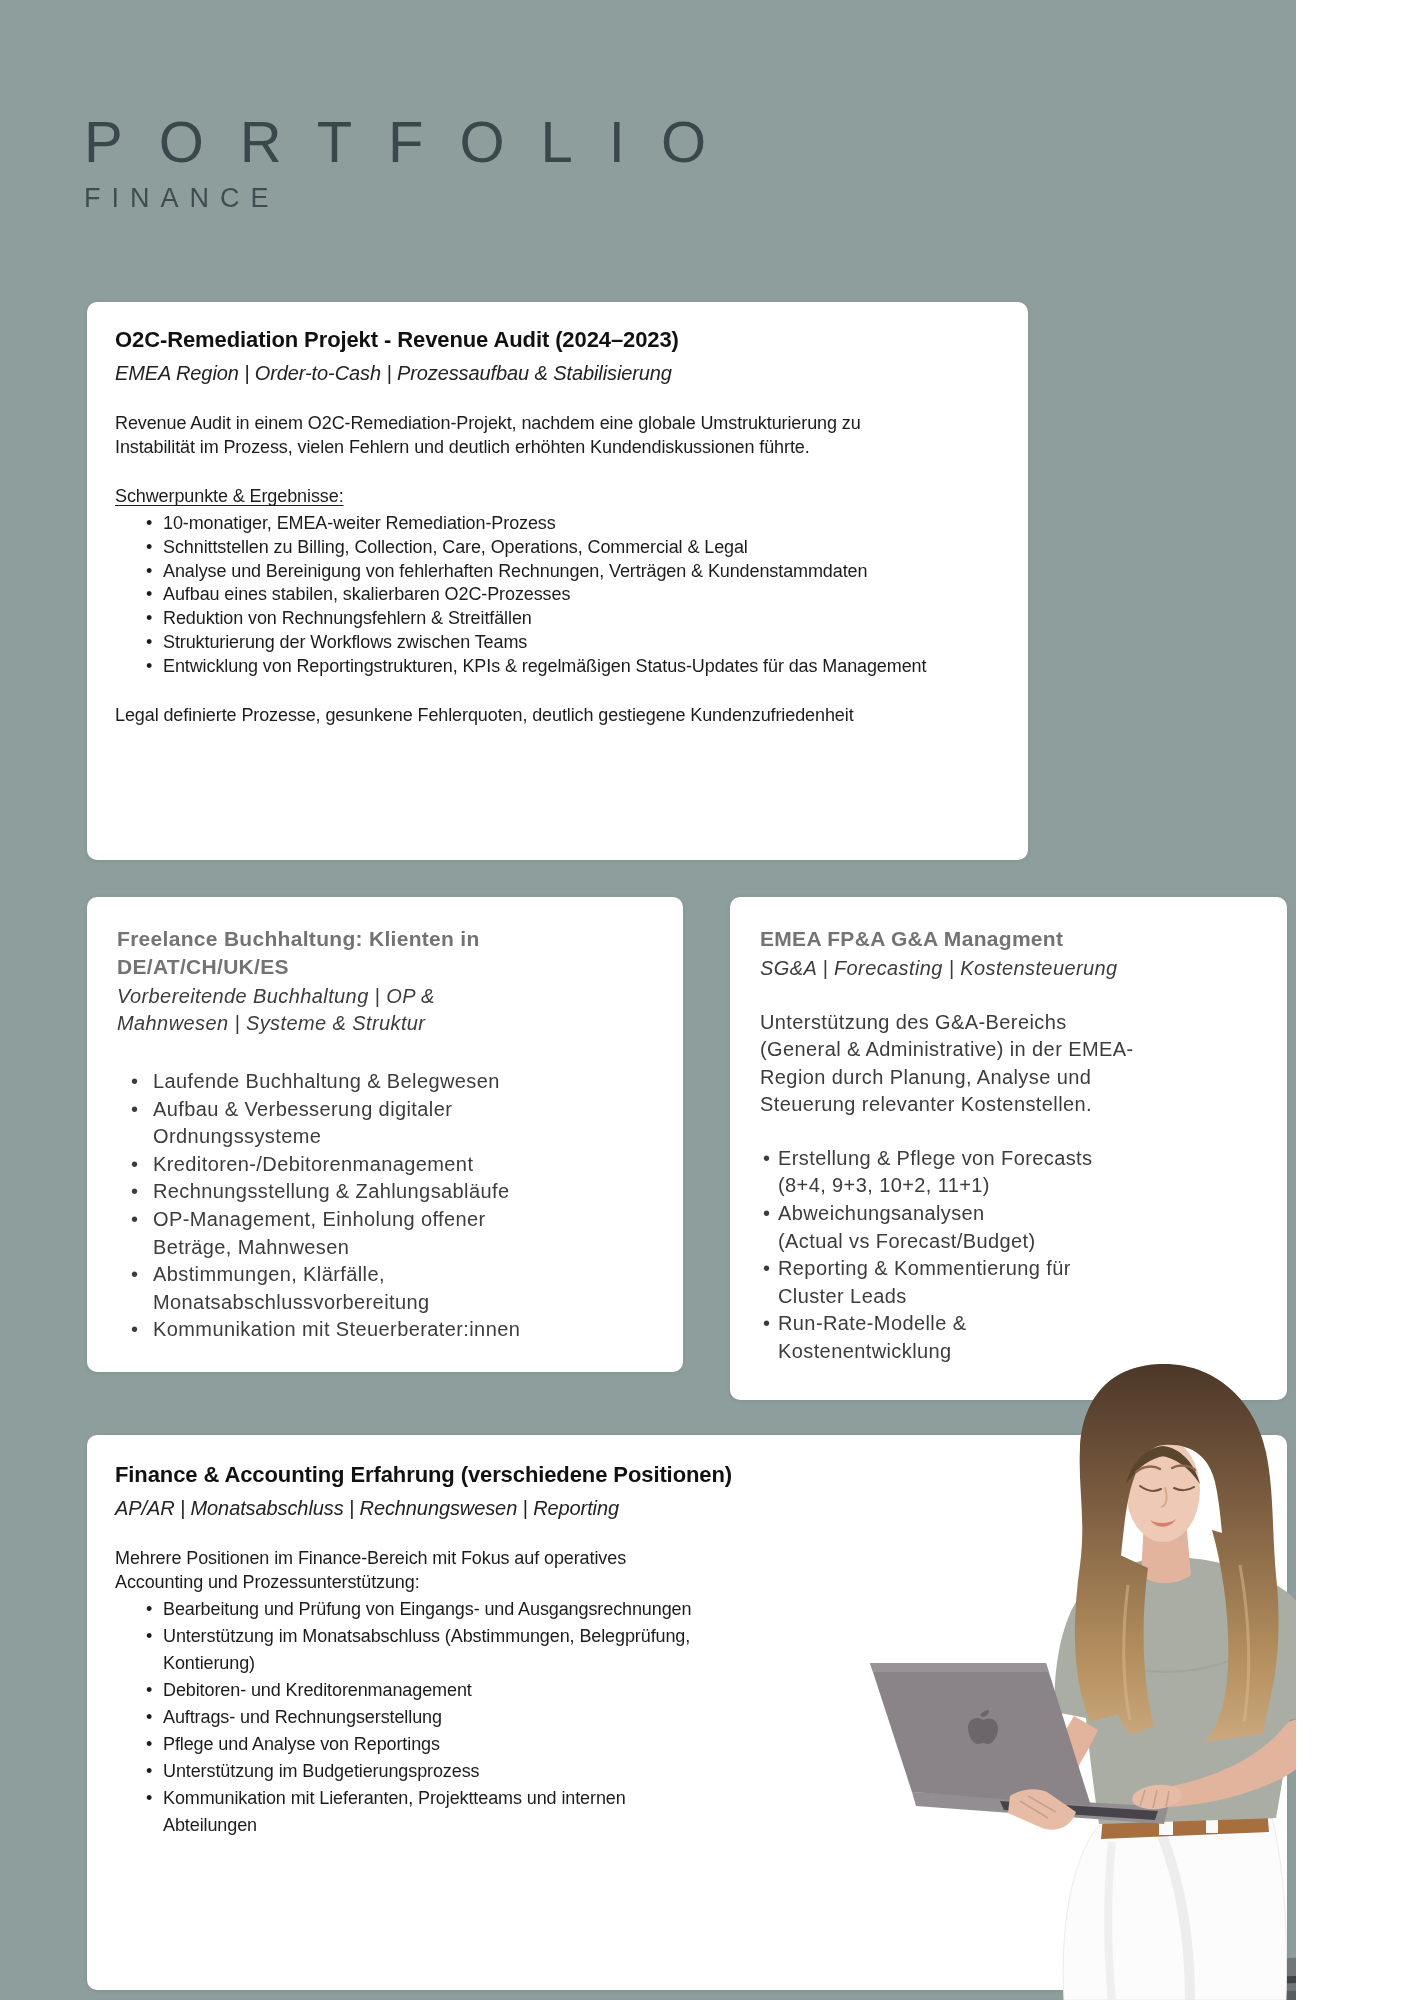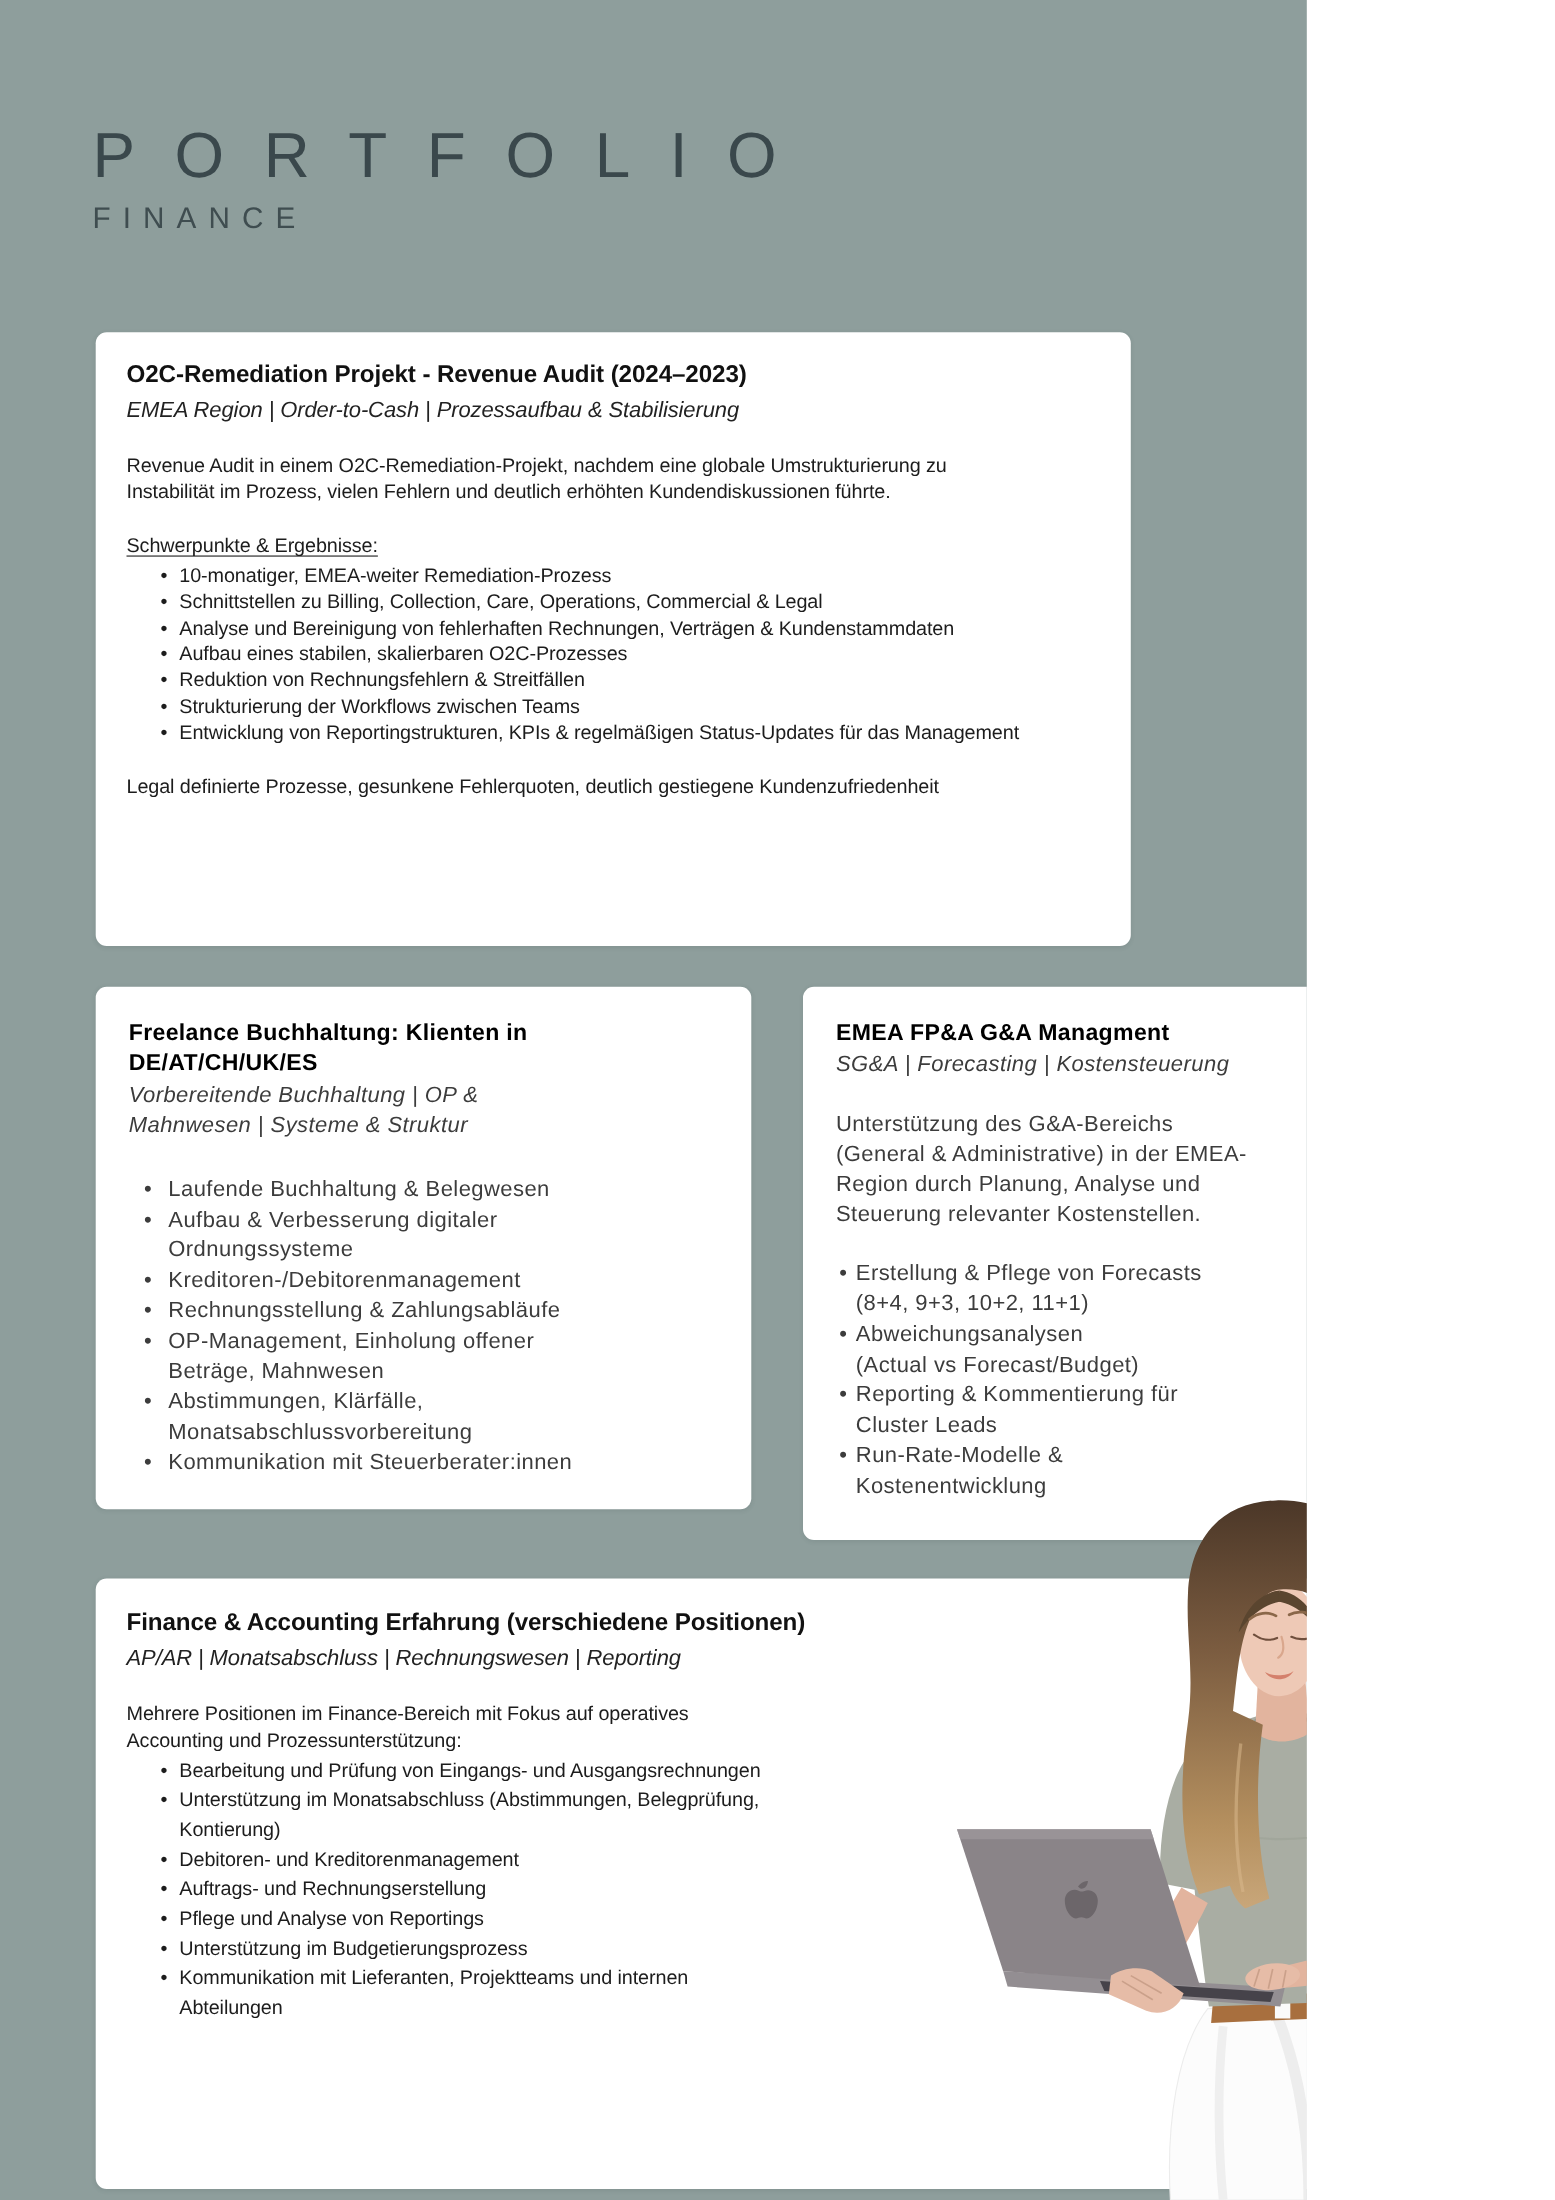--- a/index.html
+++ b/index.html
@@ -1,18 +1,18 @@
 <!DOCTYPE html>
 <html><head>
 <meta charset="utf-8">
 <style>
   html,body{margin:0;padding:0;}
   .page{
     position:relative;
-    width:1188px;height:2000px;
+    width:1296px;height:2000px;
     background:#8E9E9C;
     overflow:hidden;
     font-family:"Liberation Sans",sans-serif;
   }
   
   .hdr{position:absolute;left:84px;top:112px;color:#3A484C;}
   .hdr h1{
     margin:0;font-size:58px;font-weight:400;letter-spacing:36px;
     color:#3A484C;line-height:1.05;white-space:nowrap;
   }
@@ -39,21 +39,21 @@
   .cond li{position:relative;white-space:pre-line;line-height:1.32;}
   .cond li::before{content:"•";position:absolute;left:-17px;top:0;}
   #card-finance ul{margin:0;}
   #card-finance li{line-height:1.5;}
   .cond .impact-text{margin:0;}
 
   
   .wide{font-size:20px;line-height:1.38;color:#3C3C3C;letter-spacing:0.4px;}
   .wide h2{
     margin:0 0 2px 0;font-size:21px;line-height:1.33;font-weight:700;
-    color:#000000;letter-spacing:0.3px;white-space:pre-line;
+    color:#737373;letter-spacing:0.3px;white-space:pre-line;
   }
   .wide .card-sub{font-style:italic;margin:0;white-space:pre-line;color:#3C3C3C;}
   .wide .intro{margin:26px 0 0 0;white-space:pre-line;}
   #card-freelance ul{list-style:none;margin:30px 0 0 0;padding:0 0 0 36px;}
   #card-freelance li{position:relative;white-space:pre-line;}
   #card-freelance li::before{content:"•";position:absolute;left:-22px;top:0;}
   #card-fpa ul{list-style:none;margin:26px 0 0 0;padding:0 0 0 18px;}
   #card-fpa li{position:relative;white-space:pre-line;}
   #card-fpa li::before{content:"•";position:absolute;left:-15px;top:0;}
 

